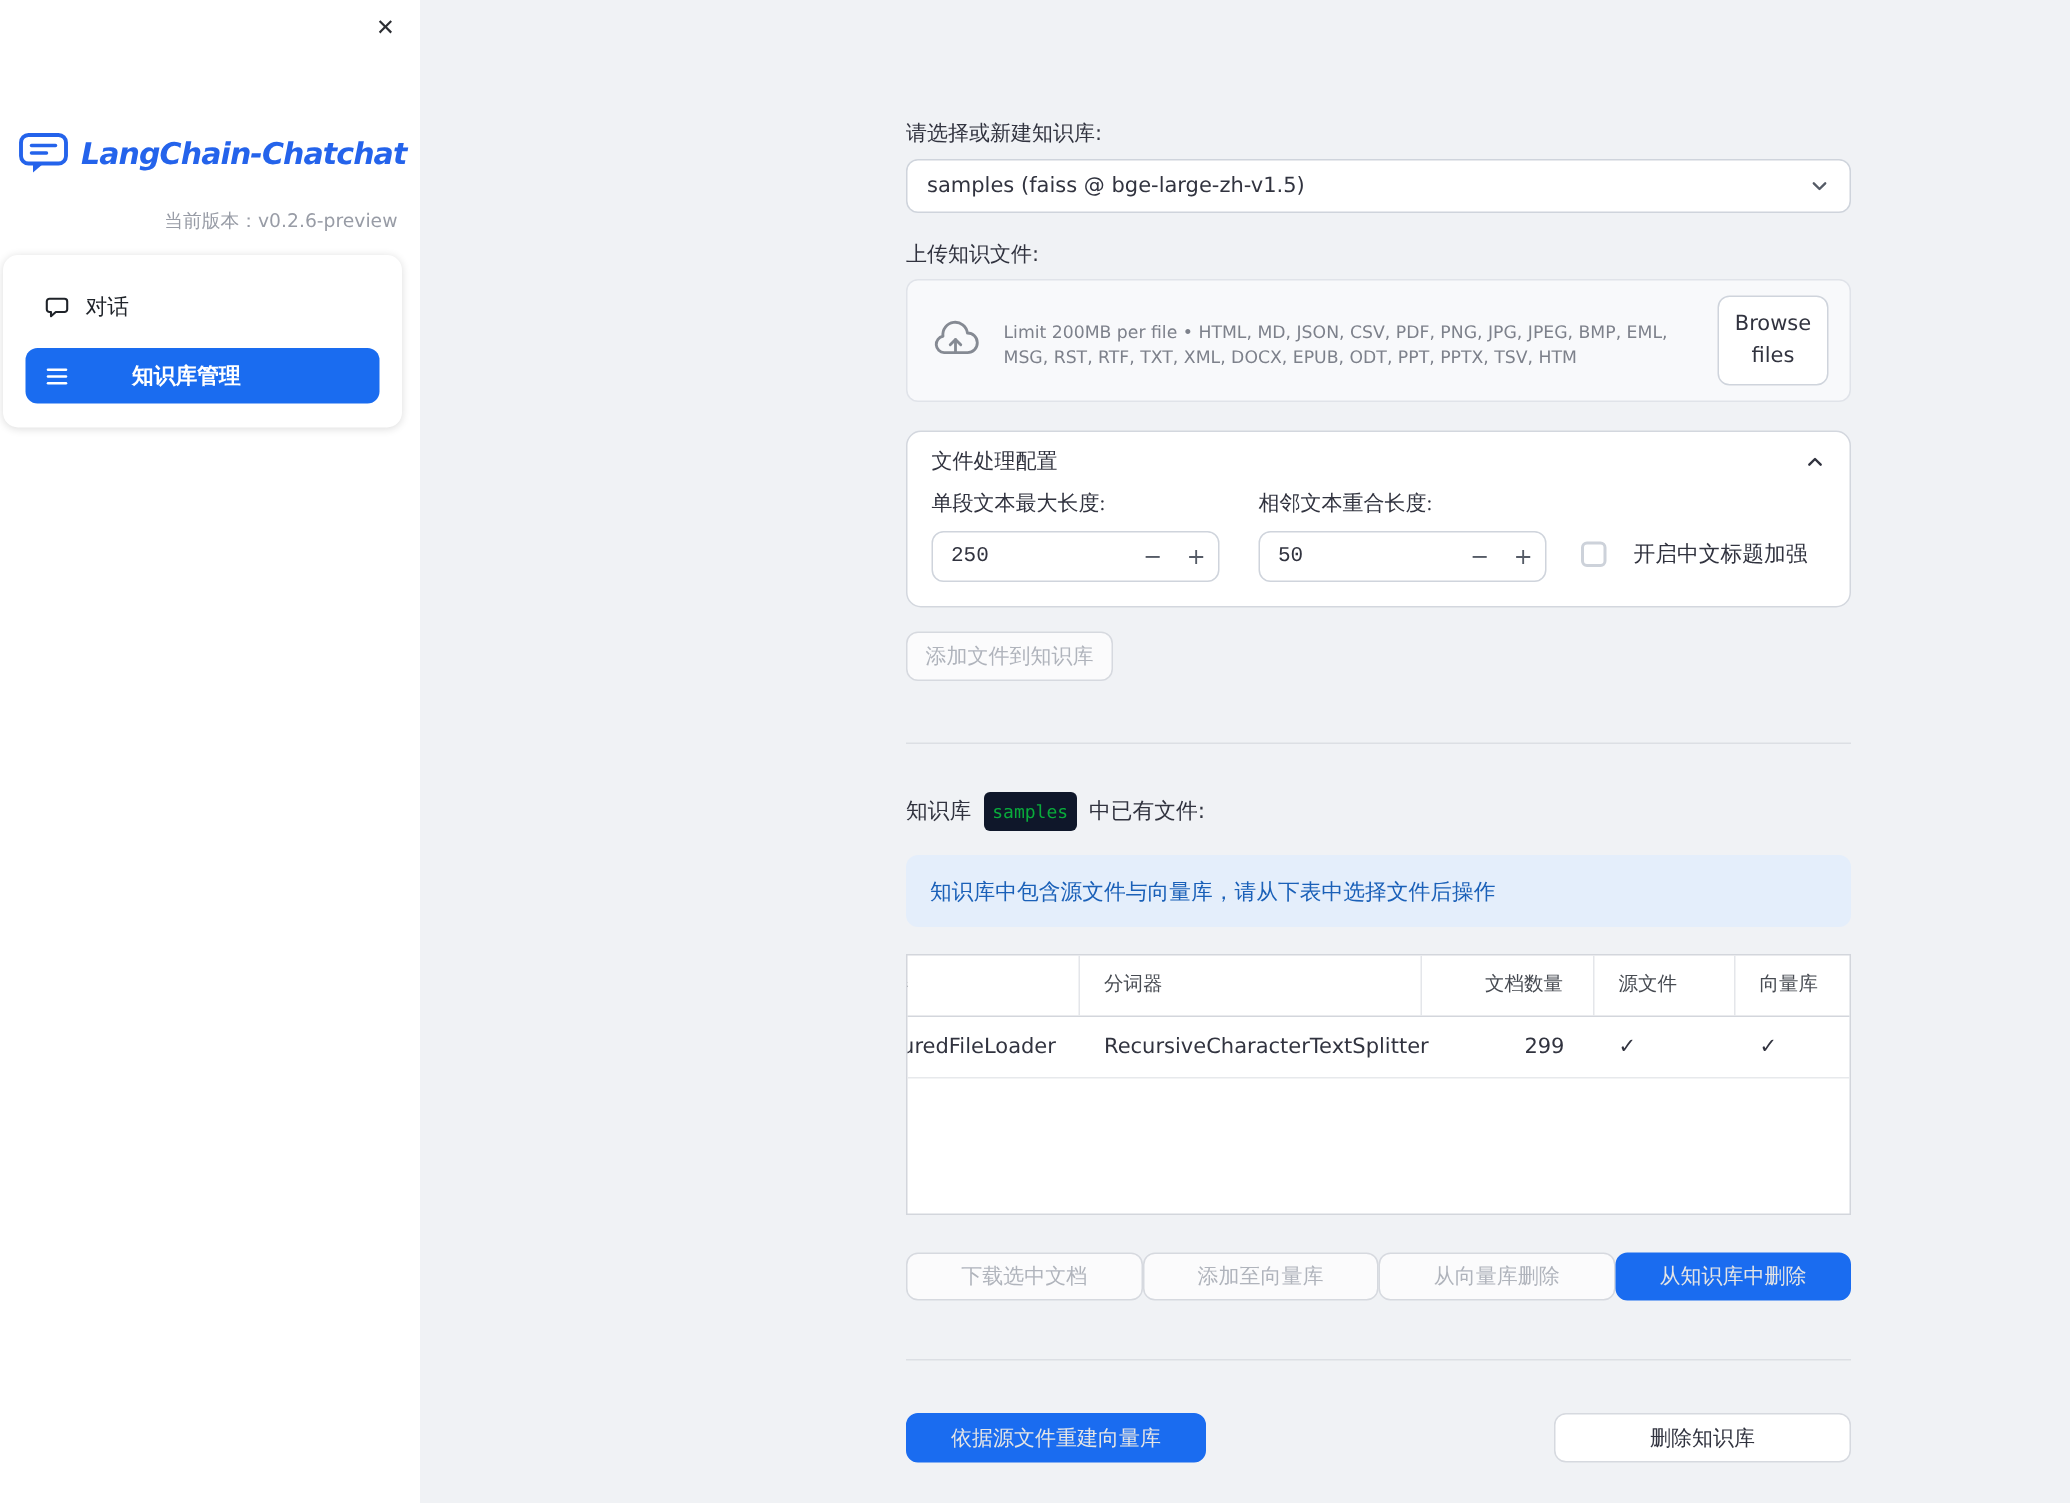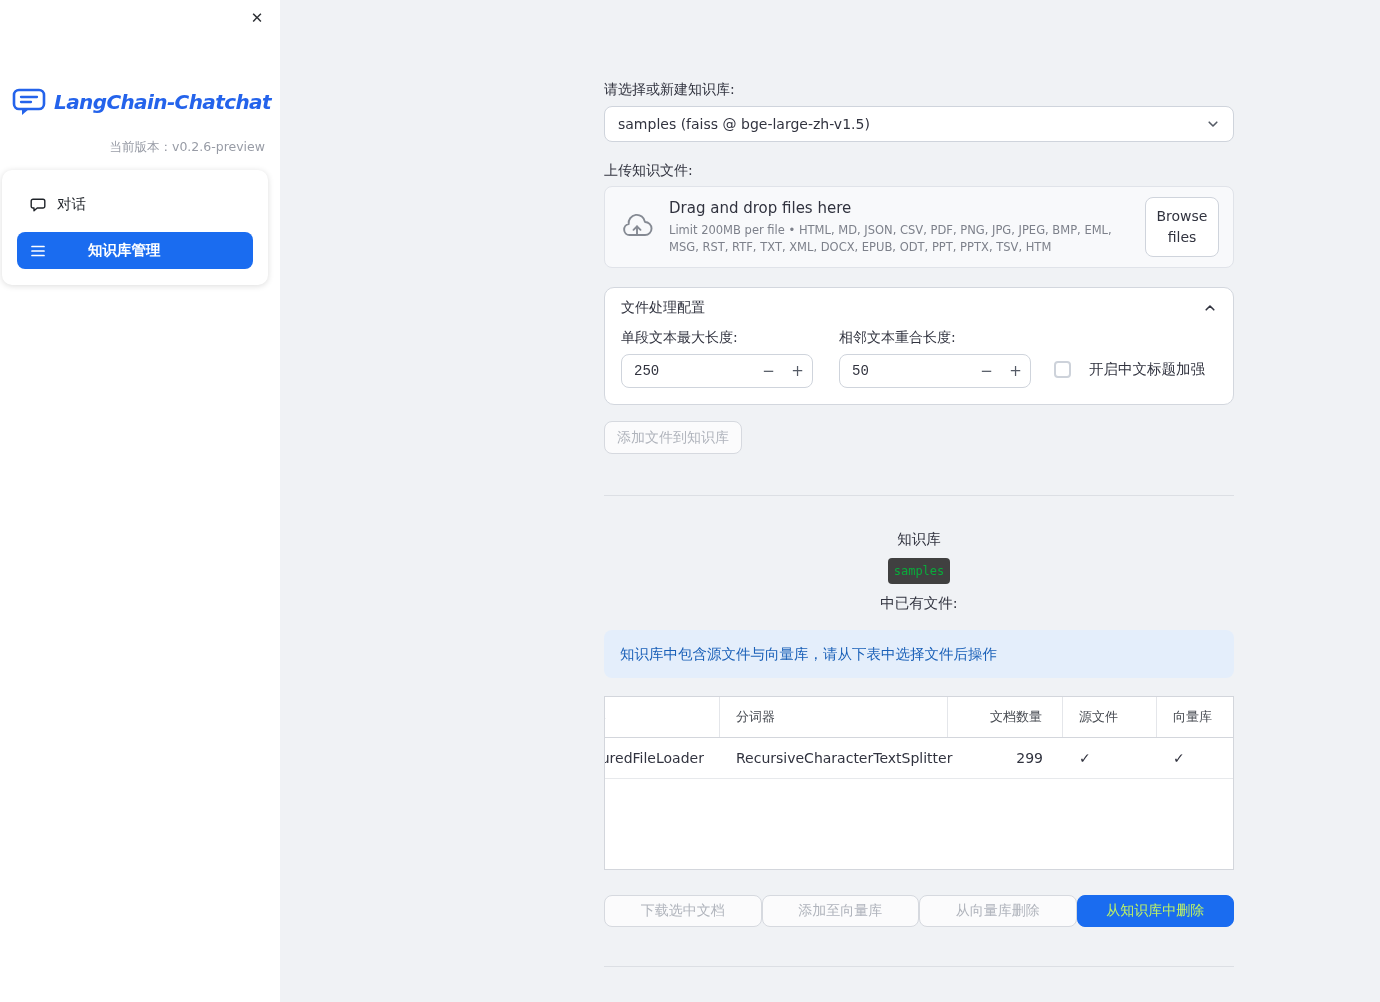--- a/index.html
+++ b/index.html
@@ -39,39 +39,39 @@
   .up-title { font-size:15px; color:#31333f; }
   .up-limit { margin-top:5px; font-size:11.5px; line-height:1.4; color:#7d818b; }
   .browse-btn { width:74px; background:#fff; border:1px solid #cfd4dc; border-radius:8px;
     padding:8px 9px; font-size:14px; line-height:1.5; text-align:center; color:#31333f; cursor:pointer; }
 
   .expander { margin-top:19px; background:#fff; border:1px solid #d3d7de; border-radius:10px; }
   .exp-header { height:40px; display:flex; align-items:center; justify-content:space-between; padding:0 16px; cursor:pointer; }
   .exp-body { display:flex; padding:0 16px 16px 16px; }
   .num-group { width:192px; }
   .num-group + .num-group { margin-left:26px; }
-  .num-label { font-size:14px; line-height:18px; margin-bottom:8px; }
+  .num-label { font-size:14px; line-height:18px; margin-bottom:8px;font-family:Liberation Serif, serif; }
   .num-input { height:34px; background:#fff; border:1px solid #cfd4dc; border-radius:8px; display:flex; align-items:center; }
   .num-value { flex:1; padding-left:12px; font-size:14px;font-family:Liberation Mono, monospace; }
   .stepper { width:29px; text-align:center; color:#555b66; font-size:15px; cursor:pointer; user-select:none; }
   .checkbox-group { display:flex; align-items:center; gap:18px; align-self:flex-end; margin:0 0 9px 23px; }
   .checkbox { width:17px; height:17px; background:#fff; border:2px solid #cdd2da; border-radius:4px; cursor:pointer; }
   .checkbox-label { font-size:14.5px; }
 
   .btn { border-radius:8px; font-size:14px; height:33px; display:flex; align-items:center; justify-content:center; cursor:pointer; white-space:nowrap; }
   .btn-disabled { background:#fbfbfc; border:1px solid #d6d9df; color:#b0b4bc; }
   .btn-secondary { background:#fff; border:1px solid #d6d9df; color:#31333f; }
-  .btn-primary { background:var(--primary); border:1px solid var(--primary); color:#bef264; }
+  .btn-primary { background:var(--primary); border:1px solid var(--primary); color:#e5e5e5; }
   .add-files-btn { margin-top:16px; width:138px; }
   .divider { margin-top:41px; height:1px; background:#dcdfe4; }
   .divider.d2 { margin-top:39px; }
 
-  .kb-line { margin-top:32px; display:flex; align-items:center; gap:8px; font-size:14.5px; line-height:22px;flex-direction:column; }
+  .kb-line { margin-top:32px; display:flex; align-items:center; gap:8px; font-size:14.5px; line-height:22px; }
   .code-chip { font-family:"DejaVu Sans Mono","Liberation Mono",monospace; font-size:12px; color:#09ab3b;
-    background:#404040; padding:2px 6px; border-radius:4px; }
+    background:#0f172a; padding:2px 6px; border-radius:4px; }
   .info-box { margin-top:16px; height:48px; background:#e4eefb; border-radius:8px; color:#1a60b8;
     display:flex; align-items:center; padding:0 16px; font-size:14.5px; }
 
   .table-viewport { margin-top:18px; height:174px; background:#fff; border:1px solid #d3d6dc; overflow:hidden; }
   .table-inner { width:710px; margin-left:-80px; }
   .t-row { display:flex; }
   .t-head { border-bottom:1px solid #d3d6dc; }
   .t-cell { height:40px; line-height:40px; padding-left:16px; white-space:nowrap; overflow:visible; }
   .t-head .t-cell { font-size:13px; color:#474b52; }
   .t-head .t-cell:not(:last-child) { border-right:1px solid #e4e6ea; }
@@ -151,21 +151,20 @@
 
   <div class="uploader">
     <span>
       <svg width="36" height="30" viewBox="0 0 38 30">
         <path d="M11 23.5 a5.8 5.8 0 0 1 -0.8 -11.5 A8.6 8.6 0 0 1 27.4 9.7 A6 6 0 0 1 27.5 23.5 Z" fill="none" stroke="#858a93" stroke-width="2" stroke-linejoin="round"></path>
         <path d="M19 23 v-8.5" stroke="#858a93" stroke-width="2" stroke-linecap="round"></path>
         <path d="M15.3 18 L19 14.3 L22.7 18" fill="none" stroke="#858a93" stroke-width="2" stroke-linecap="round" stroke-linejoin="round"></path>
       </svg>
     </span>
     <div class="up-texts">
-      <div class="up-title">Drag and drop files here</div>
       <div class="up-limit">Limit 200MB per file • HTML, MD, JSON, CSV, PDF, PNG, JPG, JPEG, BMP, EML, MSG, RST, RTF, TXT, XML, DOCX, EPUB, ODT, PPT, PPTX, TSV, HTM</div>
     </div>
     <div class="browse-btn">Browse files</div>
   </div>
 
   <div class="expander">
     <div class="exp-header">
       <span>文件处理配置</span>
       <span>
         <svg width="14" height="14" viewBox="0 0 14 14">

